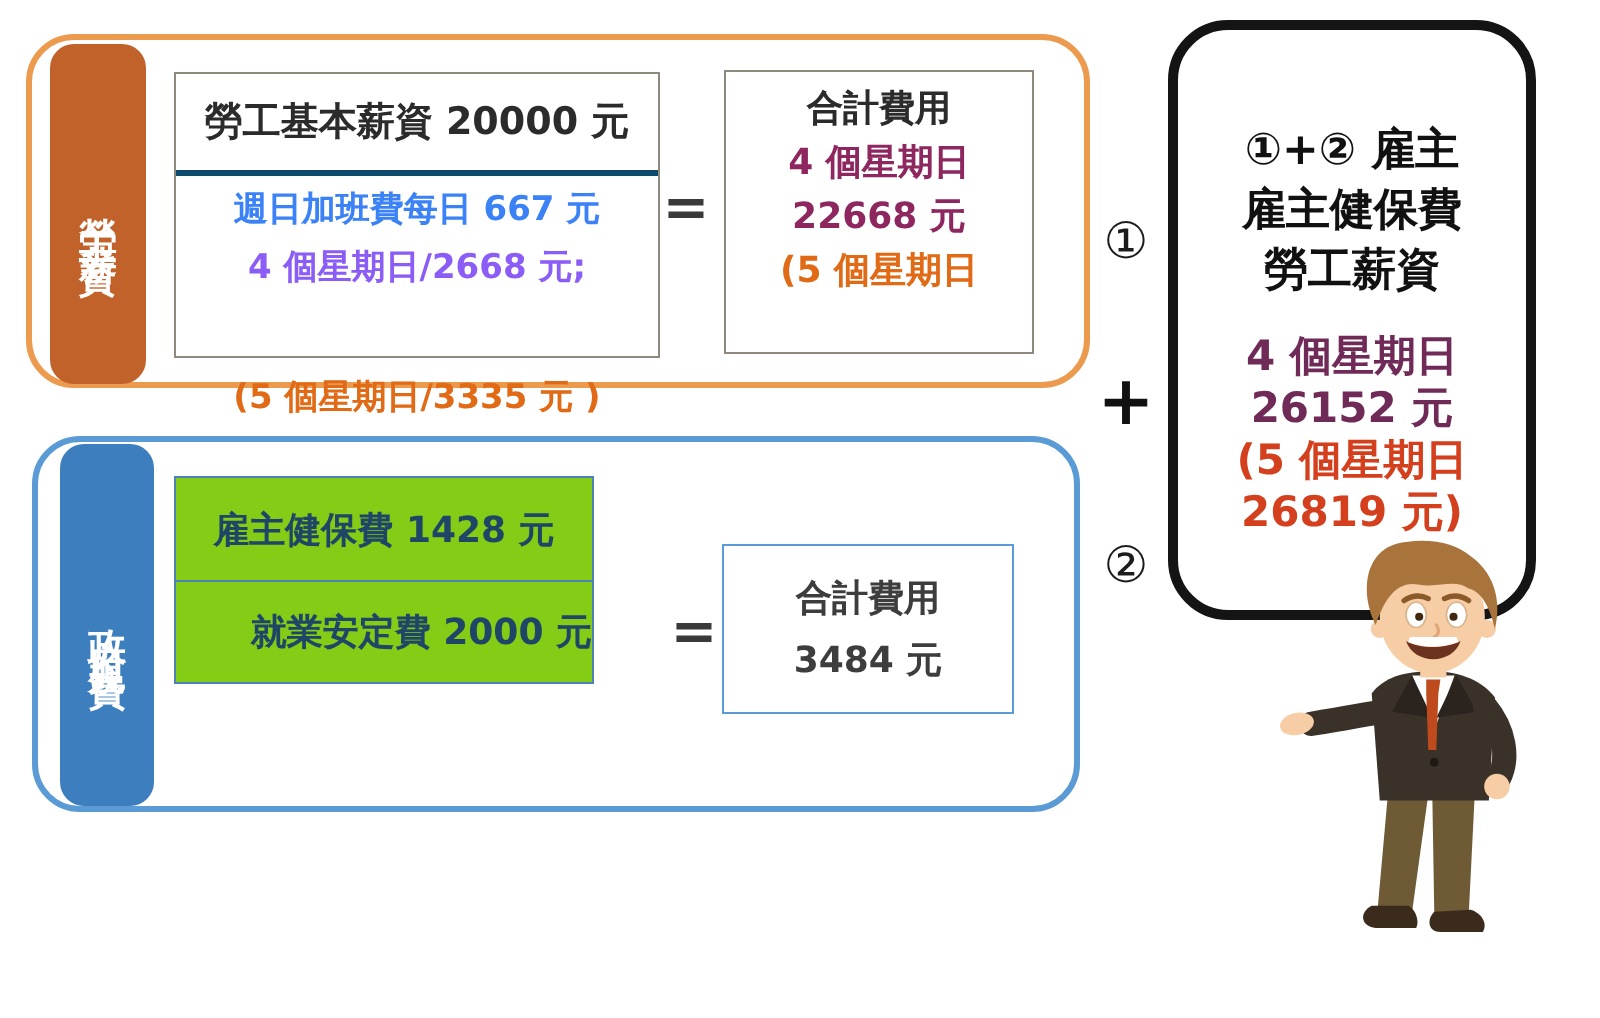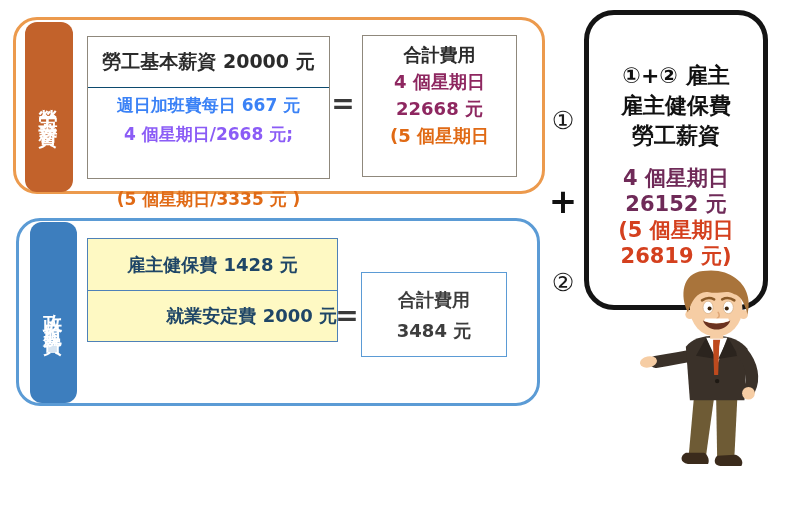--- a/index.html
+++ b/index.html
@@ -24,21 +24,21 @@
     border-radius: 12px; z-index: 2;
   }
   .labor-tab { left: 25px; top: 22px; width: 48px; height: 170px; background: #C2622B; }
   .gov-tab   { left: 30px; top: 222px; width: 47px; height: 181px; background: #3D7EBE; }
 
   .salary-box {
     left: 87px; top: 36px; width: 243px; height: 143px;
     border: 1px solid #8F887C; background: #fff; text-align: center;
   }
   .salary-row1 {
-    height: 51px; border-bottom: 1px solid #0c4a6e;
+    height: 51px; border-bottom: 3px solid #0c4a6e;
     display: flex; align-items: center; justify-content: center;
     font-size: 19px; color: #2B2B2B;
   }
   .salary-row2 { padding-top: 3px; line-height: 29px; font-size: 17px; }
   .ot-line1 { color: #3b82f6; }
   .ot-line2 { color: #8b5cf6; }
   .ot-line3 { color: #E06A15; margin-top: 36px; }
 
   .equals { width: 30px; text-align: center; font-size: 28px; color: #3A3A3A; }
   .equals-1 { left: 328px; top: 87px; }
@@ -56,21 +56,21 @@
   .badge { width: 30px; text-align: center; font-size: 25px; color: #1c1c1c; font-weight: normal; }
   .badge-1 { left: 548px; top: 106px; }
   .badge-2 { left: 548px; top: 268px; }
   .plus-sign { left: 546px; top: 181px; width: 34px; text-align: center; font-size: 34px; color: #111; }
 
   
   .gov-outline {
     left: 16px; top: 218px; width: 524px; height: 188px;
     border: 3px solid #5B9BD5; border-radius: 24px; background: #fff;
   }
-  .gov-rows { left: 87px; top: 238px; width: 251px; border: 1px solid #4E81B8; background: #fef9c3; }
+  .gov-rows { left: 87px; top: 238px; width: 210px; border: 1px solid #4E81B8; background: #84cc16; }
   .gov-row {
     height: 51px; display: flex; align-items: center; justify-content: center;
     font-size: 18px; color: #1F4667;
   }
   .gov-row + .gov-row { border-top: 1px solid #4E81B8; justify-content: flex-end; }
   .gov-total {
     left: 361px; top: 272px; width: 146px; height: 85px;
     border: 1px solid #5B9BD5; background: #fff;
     text-align: center; padding-top: 11px; line-height: 31px;
     font-size: 18px; color: #3D3D3D;

